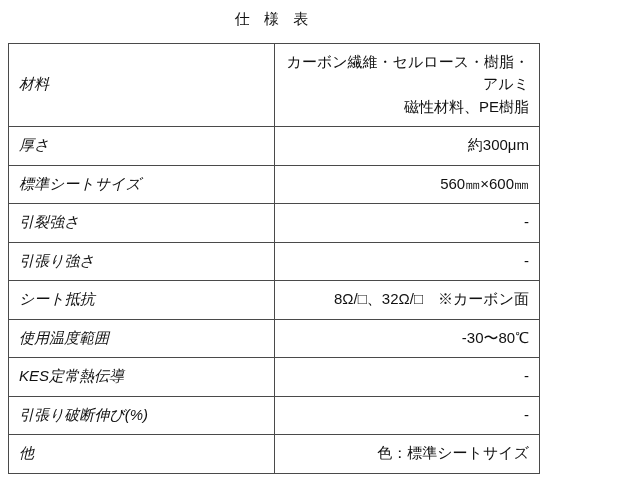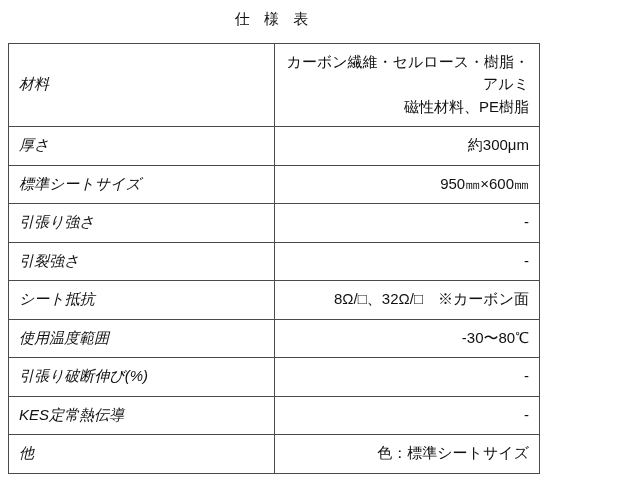--- a/index.html
+++ b/index.html
@@ -77,50 +77,50 @@
       </tr>
 
 
       <tr>
         <td class="label-col">厚さ</td>
         <td class="value-col">約300μm</td>
       </tr>
 
       <tr>
         <td class="label-col">標準シートサイズ</td>
-        <td class="value-col">950㎜×600㎜</td>
+        <td class="value-col">560㎜×600㎜</td>
+      </tr>
+
+      <tr>
+        <td class="label-col">引裂強さ</td>
+        <td class="value-col">-</td>
       </tr>
 
       <tr>
         <td class="label-col">引張り強さ</td>
-        <td class="value-col">-</td>
-      </tr>
-
-      <tr>
-        <td class="label-col">引裂強さ</td>
         <td class="value-col">-</td>
       </tr>
 
       <tr>
         <td class="label-col">シート抵抗</td>
         <td class="value-col">8Ω/□、32Ω/□　※カーボン面</td>
       </tr>
 
       <tr>
         <td class="label-col">使用温度範囲</td>
         <td class="value-col">-30〜80℃</td>
       </tr>
 
       <tr>
-        <td class="label-col">引張り破断伸び(%)</td>
+        <td class="label-col">KES定常熱伝導</td>
         <td class="value-col">-</td>
       </tr>
 
       <tr>
-        <td class="label-col">KES定常熱伝導</td>
+        <td class="label-col">引張り破断伸び(%)</td>
         <td class="value-col">-</td>
       </tr>
 
       <tr>
         <td class="label-col">他</td>
         <td class="value-col">色：標準シートサイズ</td>
       </tr>
     </tbody>
   </table>
 </div>

